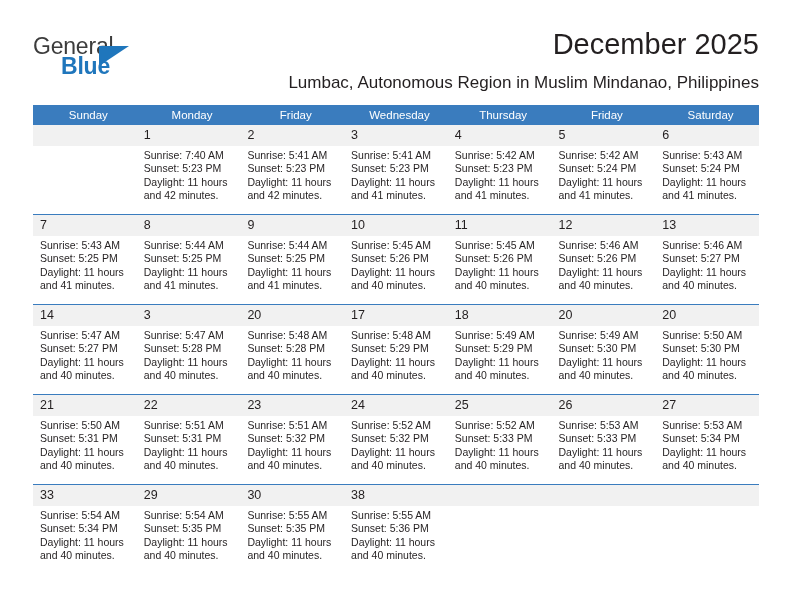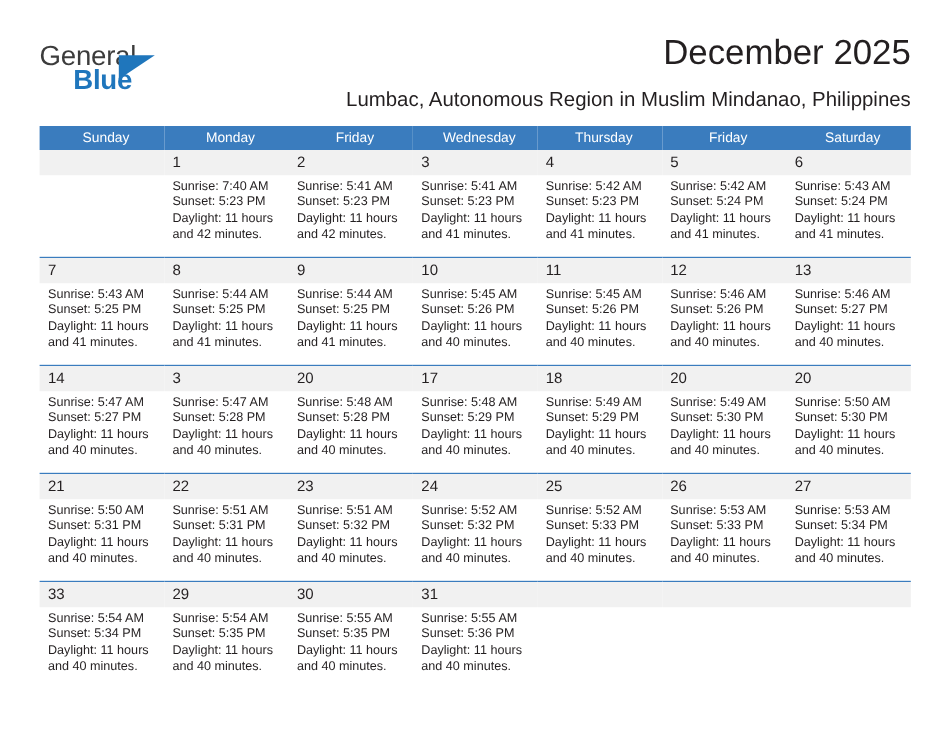--- a/index.html
+++ b/index.html
@@ -454,21 +454,21 @@
           <td class="daycell">
             <div class="daynum">30</div>
             <div class="info">
               <div>Sunrise: 5:55 AM</div>
               <div>Sunset: 5:35 PM</div>
               <div>Daylight: 11 hours</div>
               <div>and 40 minutes.</div>
             </div>
           </td>
           <td class="daycell">
-            <div class="daynum">31</div>
+            <div class="daynum">38</div>
             <div class="info">
               <div>Sunrise: 5:55 AM</div>
               <div>Sunset: 5:36 PM</div>
               <div>Daylight: 11 hours</div>
               <div>and 40 minutes.</div>
             </div>
           </td>
           <td class="daycell empty">
             <div class="daynum"></div>
           </td>

